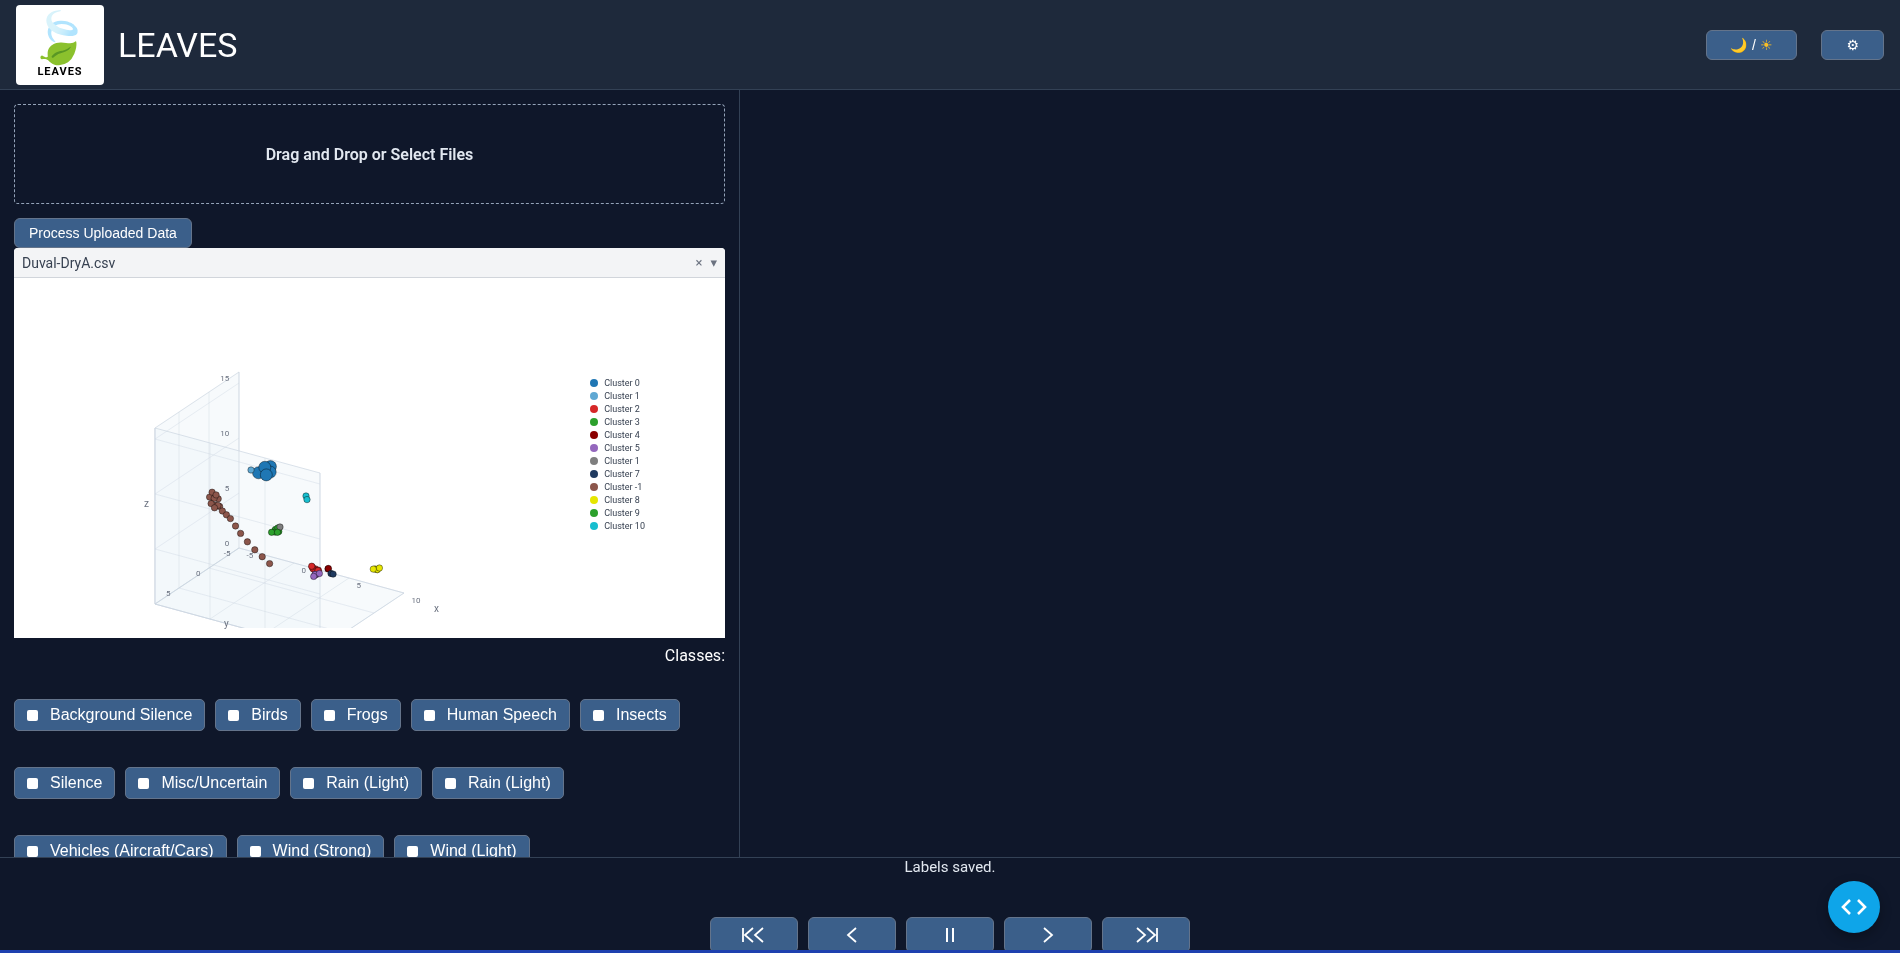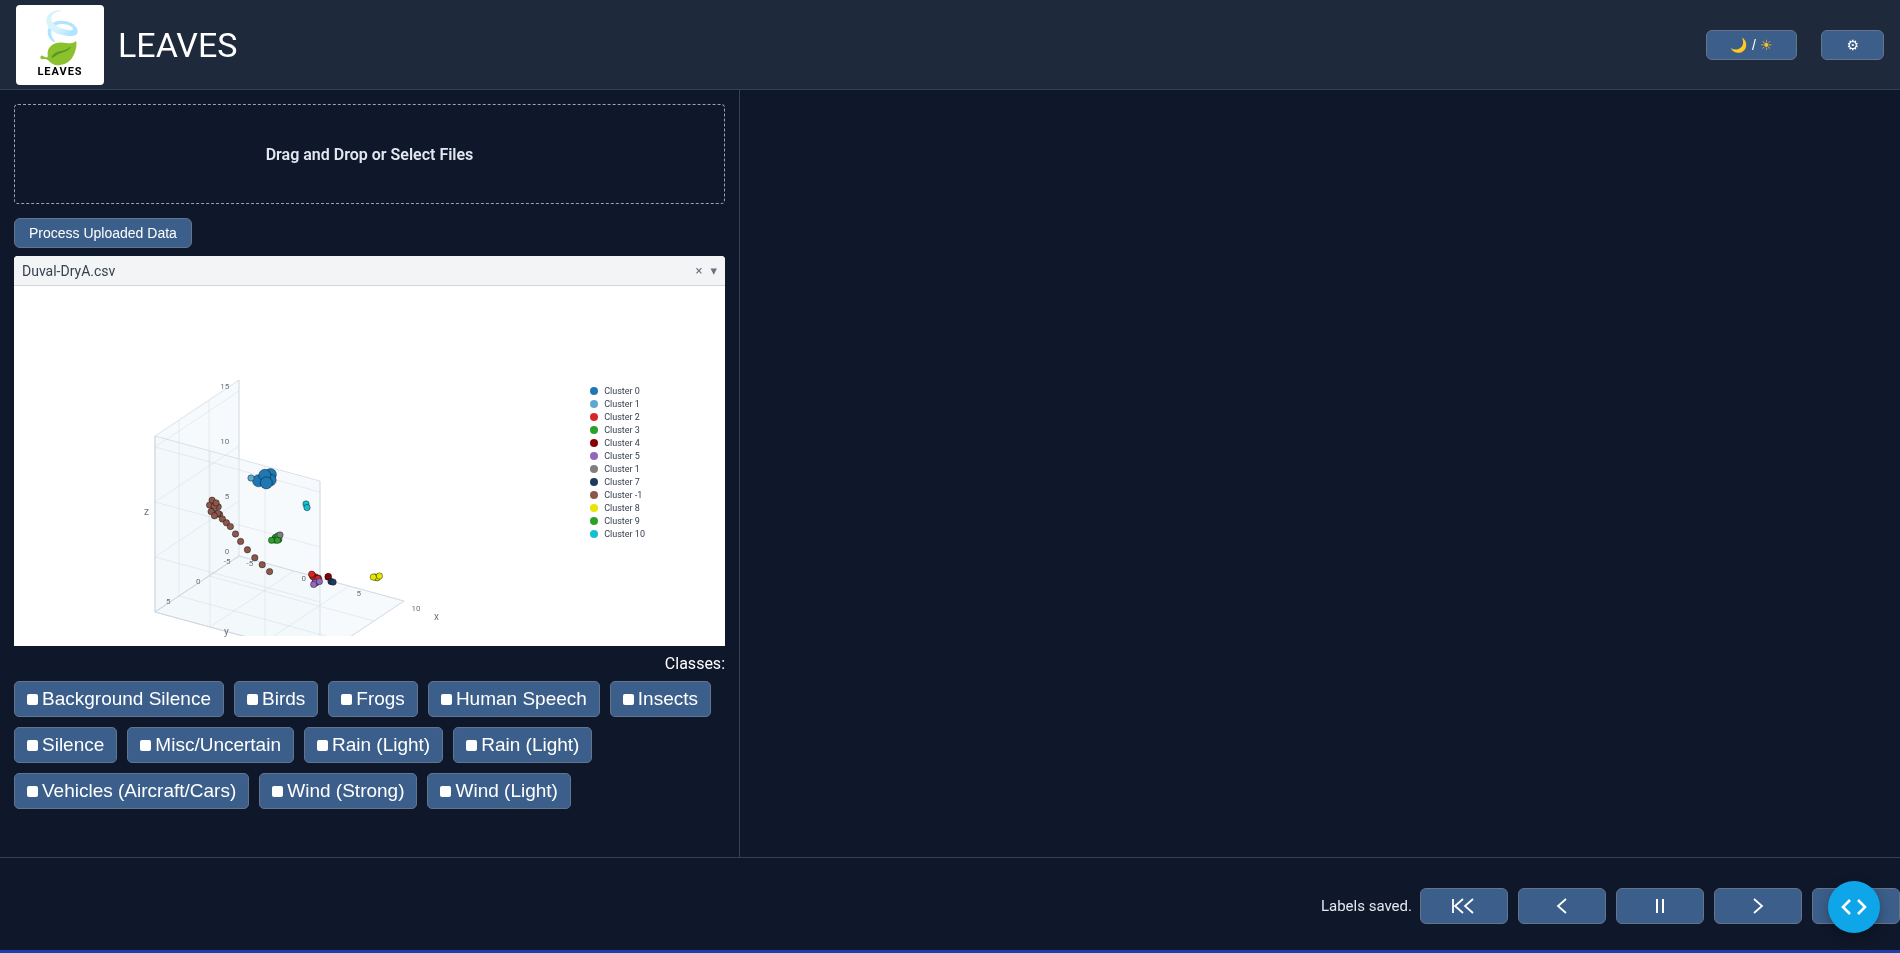--- a/index.html
+++ b/index.html
@@ -90,21 +90,20 @@
   border-radius: 4px;
   height: 100px;
   display: flex;
   align-items: center;
   justify-content: center;
   font-weight: 600;
   margin-bottom: 14px;
   cursor: pointer;
 }
 .process-btn {
-  margin-bottom: 8px;
 }
 .file-bar {
   background: #f3f4f6;
   border-bottom: 1px solid #d1d5db;
   height: 30px;
   display: flex;
   align-items: center;
   padding: 0 8px;
   color: #374151;
   font-size: 14px;
@@ -146,46 +145,47 @@
   gap: 10px;
   margin-top: 8px;
 }
 .class-btn {
   background: #3b5f8a;
   border: 1px solid #64748b;
   border-radius: 5px;
   color: #fff;
   padding: 6px 12px;
   cursor: pointer;
-  font-size: 19px;
+  font-size: 16px;
   display: inline-flex;
   align-items: center;
-  gap: 4px;
+  gap: 12px;
+  margin-top: 26px;
 }
 .checkbox {
   width: 11px;
   height: 11px;
   background: #fff;
   display: inline-block;
   border-radius: 2px;
 }
 .save-row { display: flex; align-items: center; gap: 12px; margin-top: 12px; }
 .link { color: #3b82f6; text-decoration: underline; cursor: pointer; font-size: 15px;}
 
 .footer {
   position: absolute;
   bottom: 0;
   left: 0;
   right: 0;
   height: 96px;
   border-top: 1px solid #334155;
   display: flex;
-  flex-direction: row;
-  align-items: center;
-  justify-content: flex-end;
+  flex-direction: column;
+  align-items: center;
+  justify-content: space-between;
   gap: 8px;
 }
 .status { font-size: 15px; color: #e2e8f0; }
 .transport {
   display: flex;
   gap: 10px;
 }
 .transport .btn { width: 88px; height: 36px; justify-content: center; font-size: 16px; }
 
 .code-fab {

